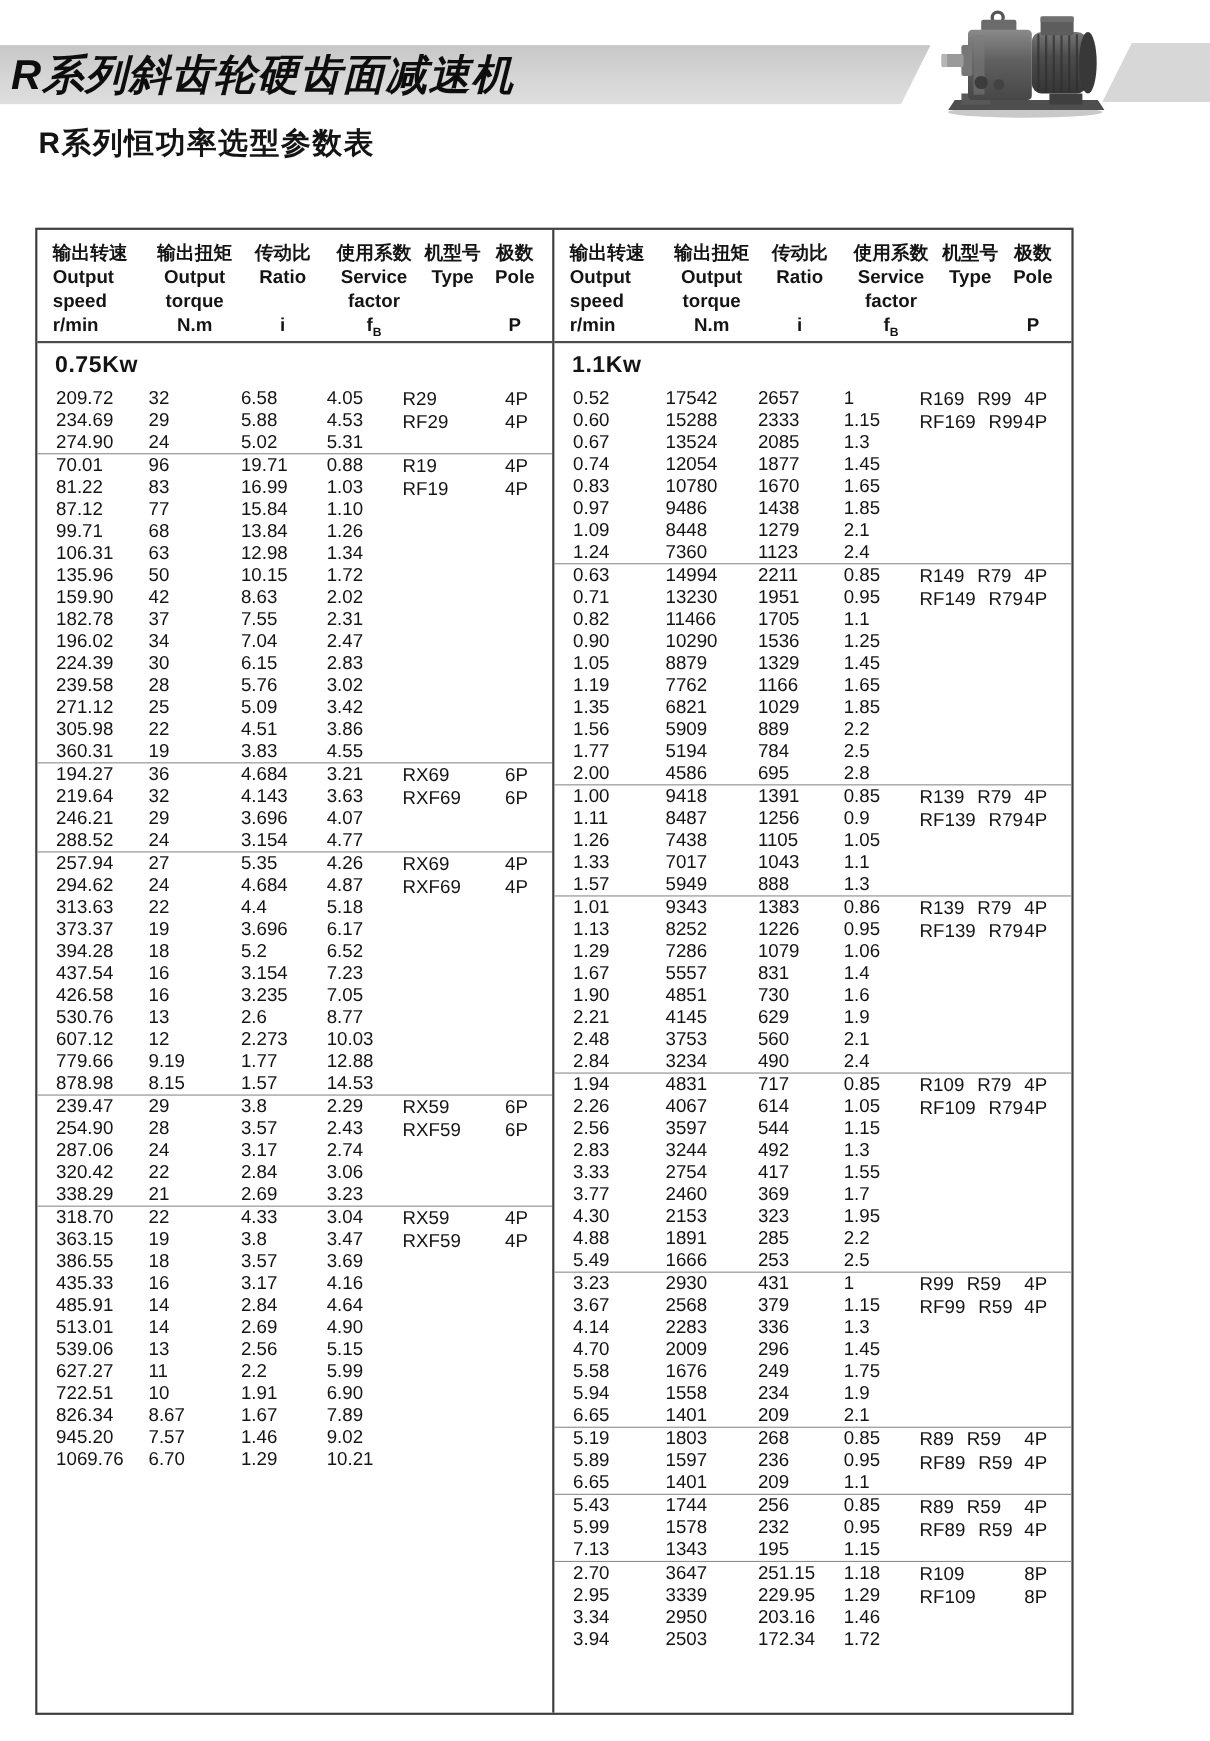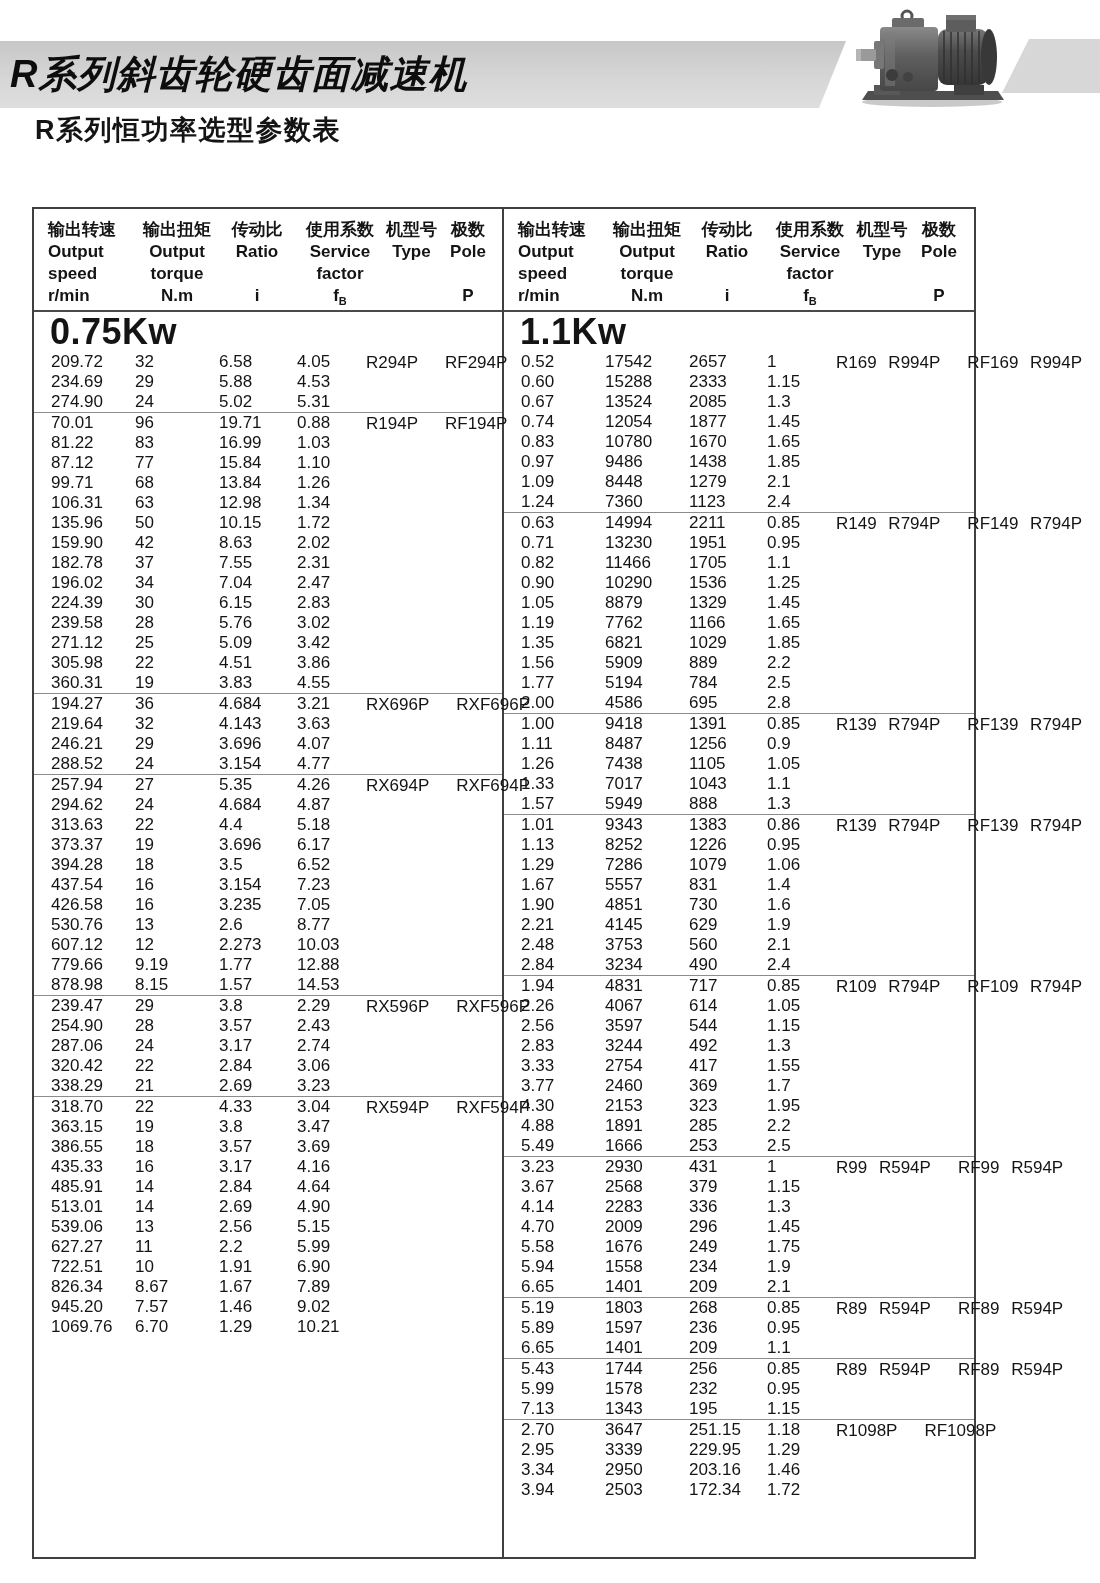--- a/index.html
+++ b/index.html
@@ -4,21 +4,21 @@
 <style>
   html,body { margin:0; padding:0; }
   body {
     width:1100px; height:1583px; background:#ffffff; position:relative;
     font-family:"Liberation Sans", sans-serif; color:#141414; overflow:hidden;
   }
   .page { position:absolute; inset:0; }
 
   
   .banner-band {
-    position:absolute; left:0; top:41px; width:846px; height:67px;
+    position:absolute; left:0; top:41px; width:846px; height:54px;
     background:linear-gradient(180deg,#c7c7c7 0%,#d6d6d6 55%,#dedede 100%);
     clip-path:polygon(0 0,100% 0,calc(100% - 27px) 100%,0 100%);
     display:flex; align-items:center;
   }
   .banner-title {
     font-size:38px; font-weight:bold; font-style:italic;
     letter-spacing:1px; padding-left:10px; white-space:nowrap; color:#0d0d0d;
   }
   .banner-para {
     position:absolute; left:1002px; top:39px; width:98px; height:54px;
@@ -43,34 +43,34 @@
     display:grid; grid-template-columns:88px 86px 74px 92px 1fr 62px;
     padding:10px 4px 0 12px; font-weight:bold;
   }
   .hcol { text-align:center; }
   .hcol-speed { text-align:left; padding-left:2px; }
   .hline { height:22px; line-height:22px; font-size:17px; white-space:nowrap; }
   sub { font-size:11px; }
 
   .section-label {
     height:40px; display:flex; align-items:center; padding-left:16px;
-    font-size:36px; font-weight:bold; letter-spacing:0.5px;
+    font-size:21px; font-weight:bold; letter-spacing:0.5px;
   }
 
   .tbody { flex:1; display:flex; flex-direction:column; }
   .block { position:relative; }
   .block + .block { border-top:1px solid #8c8c8c; }
   .drow {
     display:grid; grid-template-columns:84px 84px 78px 80px;
     padding-left:17px; height:20px; line-height:20px; font-size:17px;
   }
   .dcell { white-space:nowrap; }
   .typeov {
     position:absolute; left:332px; right:22px; top:0; bottom:0;
-    display:flex; justify-content:flex-start;gap:27px;
+    display:flex; flex-direction:column; justify-content:flex-start;
   }
   .typeline { display:flex; justify-content:space-between; height:21px; line-height:21px; font-size:17px; }
   .tname { word-spacing:7px; white-space:pre; }
 </style>
 </head>
 <body>
 
 <div class="page">
 
   <div class="banner-band">
@@ -352,21 +352,21 @@
               </div>
               <div class="drow">
                 <div class="dcell c0">373.37</div>
                 <div class="dcell c1">19</div>
                 <div class="dcell c2">3.696</div>
                 <div class="dcell c3">6.17</div>
               </div>
               <div class="drow">
                 <div class="dcell c0">394.28</div>
                 <div class="dcell c1">18</div>
-                <div class="dcell c2">3.5</div>
+                <div class="dcell c2">5.2</div>
                 <div class="dcell c3">6.52</div>
               </div>
               <div class="drow">
                 <div class="dcell c0">437.54</div>
                 <div class="dcell c1">16</div>
                 <div class="dcell c2">3.154</div>
                 <div class="dcell c3">7.23</div>
               </div>
               <div class="drow">
                 <div class="dcell c0">426.58</div>

